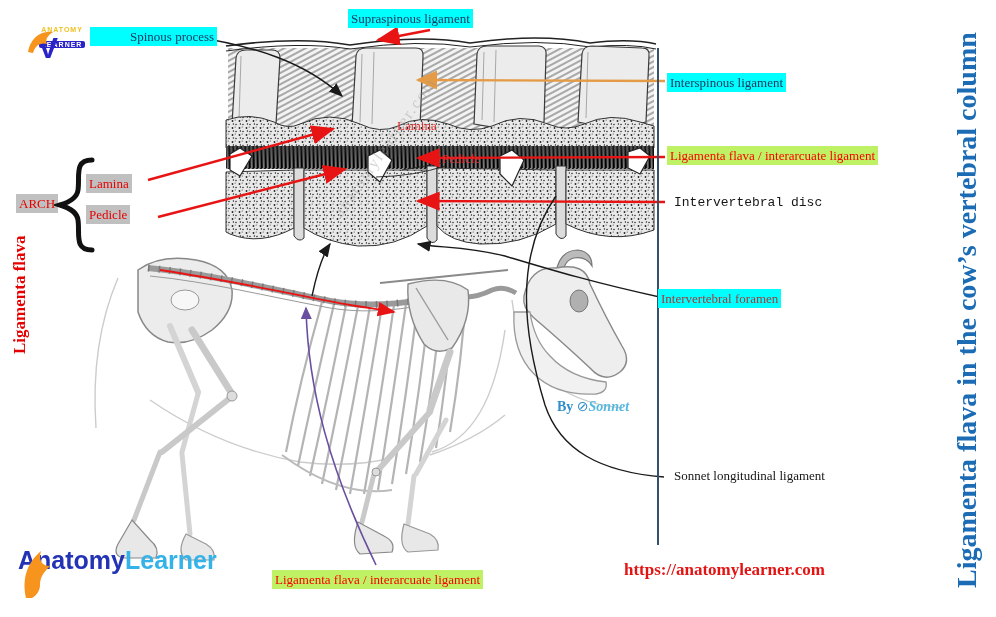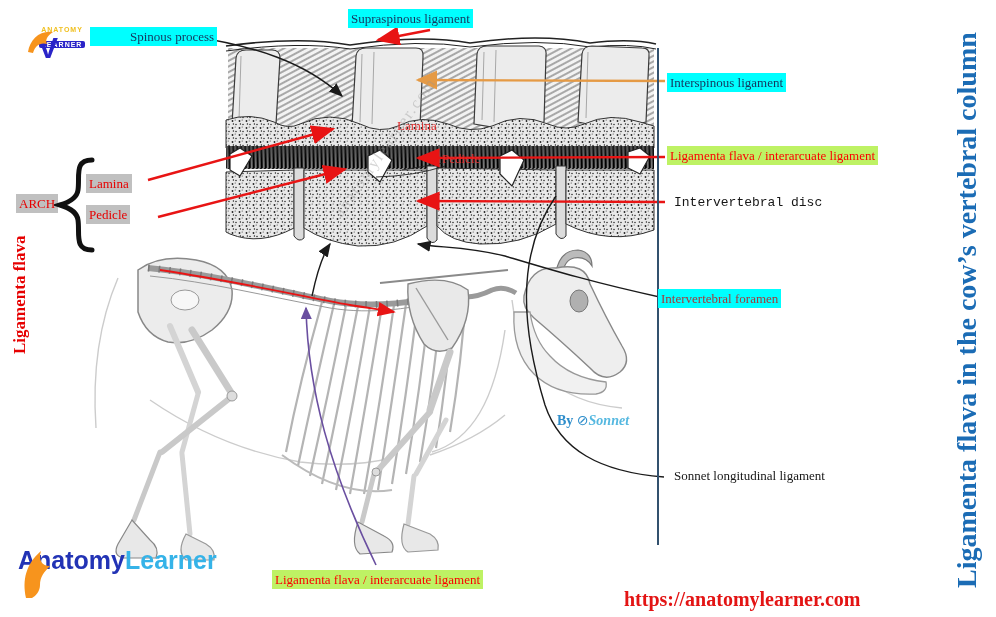--- a/index.html
+++ b/index.html
@@ -11,22 +11,22 @@
   .cyan-red{background:#00ffff;color:#a23c3c;}
   .yel{background:#bef264;color:#fb0000;}
   .gry{background:#c0c0c0;color:#e60000;}
   .plain{color:#161616;}
   .inline-red{position:absolute;z-index:3;font-size:13px;color:#e23030;white-space:nowrap;}
   .vtext{writing-mode:vertical-rl;transform:rotate(180deg);position:absolute;z-index:3;
          display:flex;align-items:center;justify-content:center;}
   #left-vert{left:10px;top:230px;height:130px;font-size:17px;font-weight:bold;color:#e60000;}
   #right-vert{left:951px;top:10px;height:600px;font-size:28px;font-weight:bold;color:#1b6cb5;}
   #separator{position:absolute;left:657px;top:48px;width:2px;height:497px;background:#33516e;z-index:2;}
-  #url{position:absolute;left:624px;top:560px;z-index:3;font-size:20px;font-weight:bold;color:#e31414;margin-top:28px;}
-  #by-sonnet{position:absolute;left:557px;top:412px;z-index:3;font-size:14px;color:#3fa0d8;}
+  #url{position:absolute;left:624px;top:560px;z-index:3;font-size:17px;font-weight:bold;color:#e31414;}
+  #by-sonnet{position:absolute;left:557px;top:398px;z-index:3;font-size:14px;color:#3fa0d8;}
   #by-sonnet .by{font-weight:bold;color:#2f8ecb;}
   #by-sonnet .circ{color:#2f8ecb;font-size:14px;}
   #by-sonnet .son{font-style:italic;font-weight:bold;color:#55b8e0;}
   #wm-diag{position:absolute;left:330px;top:210px;z-index:2;color:rgba(150,150,150,.40);
            font-size:16px;transform:rotate(-55deg);transform-origin:left top;letter-spacing:2px;}
   #logo-top{position:absolute;left:22px;top:26px;z-index:3;width:80px;text-align:center;
             font-family:"Liberation Sans",sans-serif;}
   #logo-top .an{display:block;font-size:7px;font-weight:bold;color:#f0c020;letter-spacing:1px;}
   #logo-top .le{display:inline-block;font-size:7px;font-weight:bold;color:#ffffff;background:#2a24c8;
             padding:0 3px;border-radius:2px;letter-spacing:1px;margin-top:1px;}

